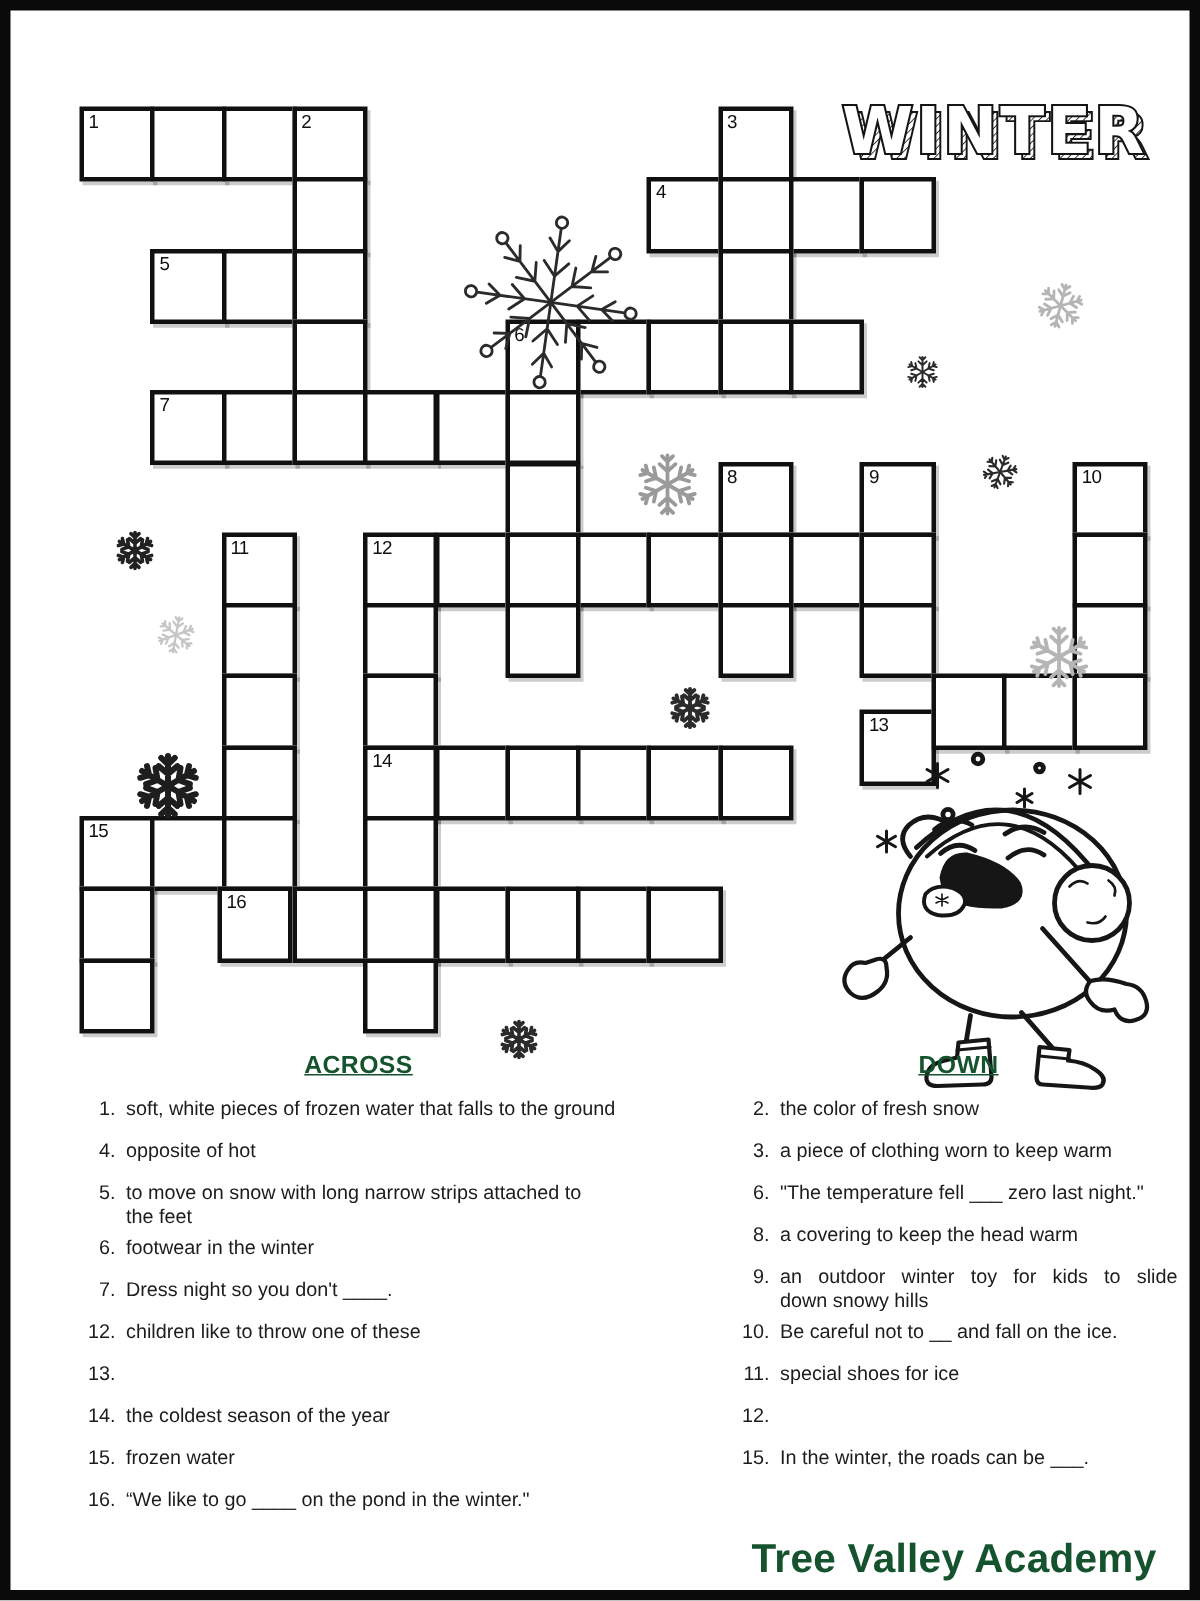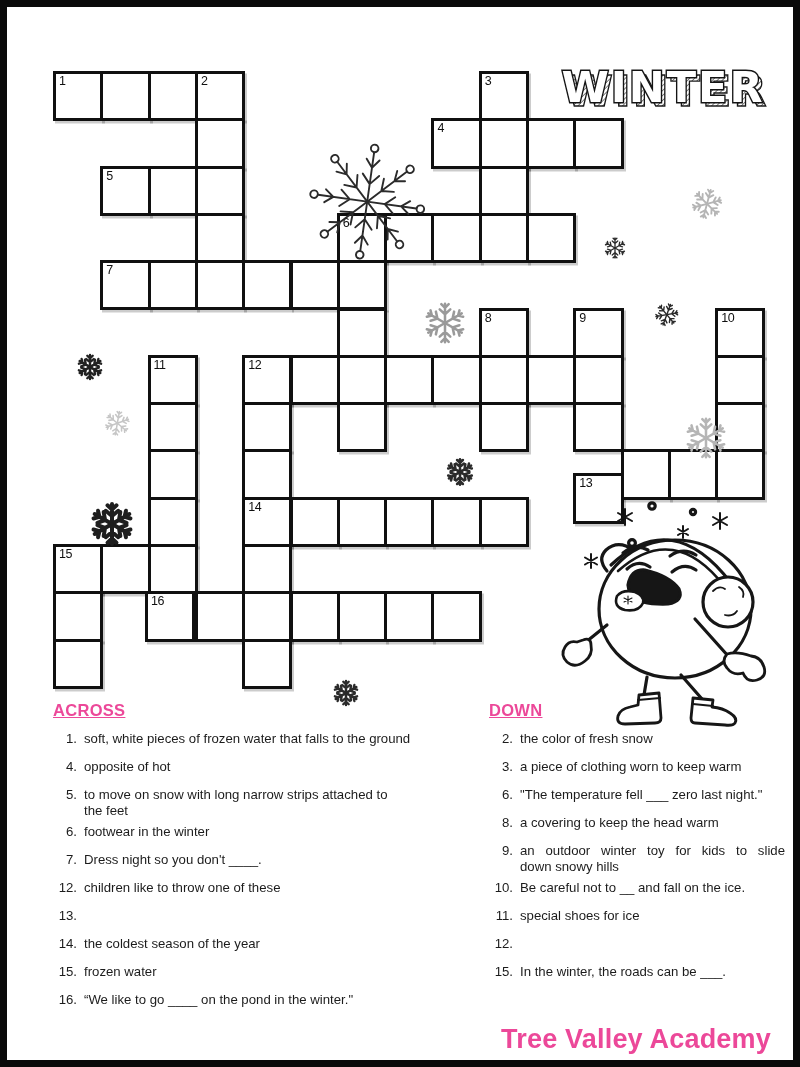--- a/index.html
+++ b/index.html
@@ -21,30 +21,30 @@
   .title-main{fill:#ffffff;stroke:#141414;stroke-width:2.8px;paint-order:stroke;}
   
   .flake{position:absolute;overflow:visible;}
   
   .snowman{position:absolute;left:548px;top:492px;width:235px;height:235px;}
   
   .clues{position:absolute;top:694px;}
   .clues.across{left:46px;width:372px;}
   .clues.down{left:482px;width:300px;}
   .clues h2{margin:0 0 11px 0;font-size:16.5px;letter-spacing:0.3px;
-        text-decoration:underline;color:#ec4899;}
+        text-decoration:underline;color:#14532d;text-align:center;}
   .clue{display:flex;margin-bottom:12.5px;font-size:13.2px;line-height:15.5px;}
   .clue-num{flex:none;width:24px;text-align:right;margin-right:7px;}
   .clues.across .clue-text{width:332px;}
   .clues.down .clue-text{width:265px;}
   .clue-text .l2{text-align:left;}
   .clue-text .j1{text-align:justify;text-align-last:justify;}
   
   .logo{position:absolute;right:22px;top:1017px;font-size:27px;font-weight:bold;
-        color:#ec4899;letter-spacing:0.2px;}
+        color:#14532d;letter-spacing:0.2px;}
 </style>
 </head>
 <body>
 
 <div class="page">
 
   <svg width="0" height="0" style="position:absolute" aria-hidden="true">
     <defs>
       <symbol id="sym-flake" viewBox="-50 -50 100 100">
         <g fill="none" stroke="currentColor" stroke-width="5.5" stroke-linecap="round">

